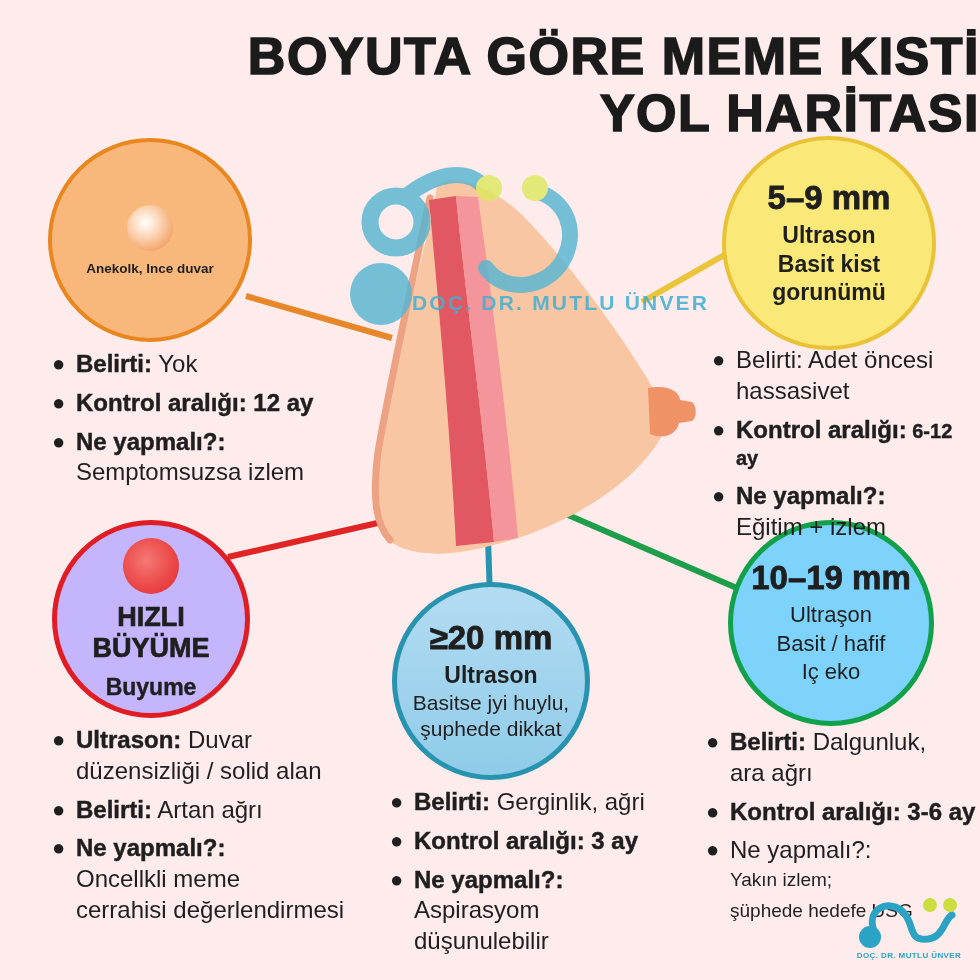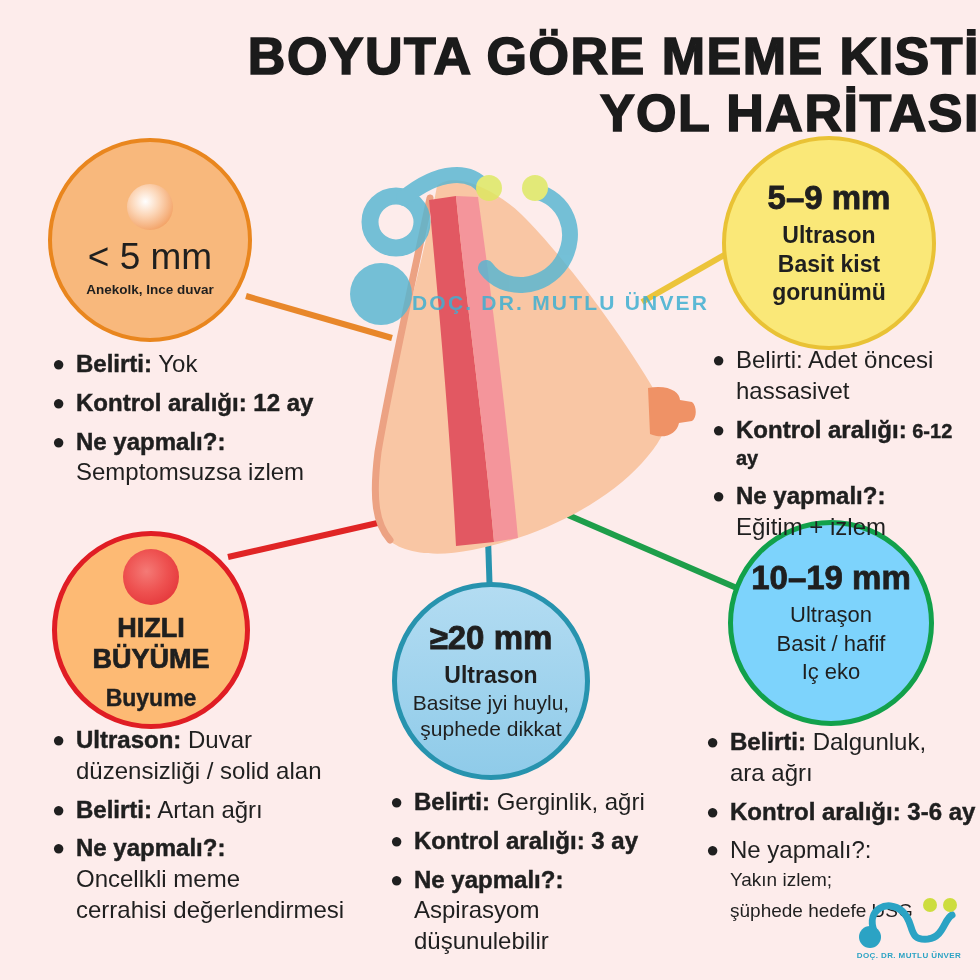--- a/index.html
+++ b/index.html
@@ -16,21 +16,21 @@
     -webkit-text-stroke:1.6px #1b1b1b;letter-spacing:1.5px;
   }
   
   .circle{
     position:absolute;z-index:3;border-radius:50%;box-sizing:border-box;
     display:flex;flex-direction:column;align-items:center;justify-content:center;
     text-align:center;
   }
   #c-small{left:48px;top:138px;width:204px;height:204px;background:#f8b87c;border:4px solid #e9861e;}
   #c-medium{left:722px;top:136px;width:214px;height:214px;background:#fae878;border:4px solid #e9c235;}
-  #c-rapid{left:52px;top:531px;width:198px;height:198px;background:#fdba74;border:5px solid #e01d24;}
+  #c-rapid{left:52px;top:520px;width:198px;height:198px;background:#c4b5fd;border:5px solid #e01d24;}
   #c-large{left:392px;top:582px;width:198px;height:198px;background:linear-gradient(#b3dcf2,#8fcbe9);border:5px solid #2793ae;}
   #c-mid{left:728px;top:520px;width:206px;height:206px;background:#7dd3fc;border:5px solid #12a14b;}
   .ball-orange{
     width:46px;height:46px;border-radius:50%;margin-bottom:6px;
     background:radial-gradient(circle at 40% 38%, #ffffff 0%, #fcd7b9 35%, #f0914b 90%);
   }
   .ball-red{
     width:56px;height:56px;border-radius:50%;margin-bottom:8px;
     background:radial-gradient(circle at 42% 40%, #f47a76 0%, #ee5150 45%, #e02c31 95%);
   }
@@ -102,21 +102,20 @@
 
   <div class="title">
     <div>BOYUTA GÖRE MEME KISTİ</div>
     <div>YOL HARİTASI</div>
   </div>
 
   <div class="watermark">DOÇ. DR. MUTLU ÜNVER</div>
 
   <div class="circle" id="c-small">
     <div class="ball-orange"></div>
-    <div class="size-light">&lt; 5 mm</div>
     <div class="c-sub-bold">Anekolk, Ince duvar</div>
   </div>
 
   <div class="circle" id="c-medium">
     <div class="size-heavy">5–9 mm</div>
     <div class="c-line-600">Ultrason</div>
     <div class="c-line-600">Basit kist</div>
     <div class="c-line-600">gorunümü</div>
   </div>
 

